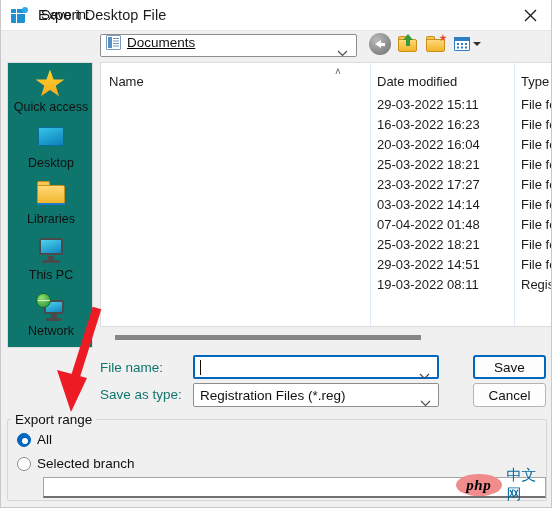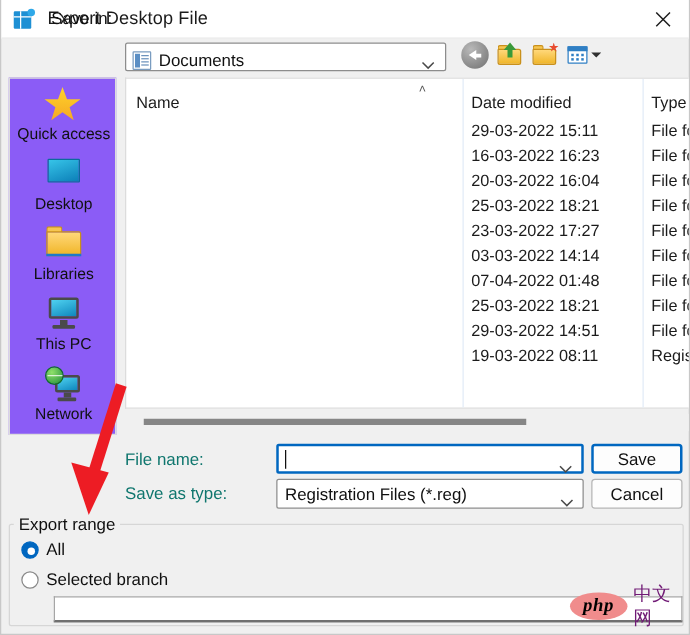--- a/index.html
+++ b/index.html
@@ -62,22 +62,23 @@
   .savein-label {
     position: absolute; left: 40px; top: 7px;
     font-size: 13.5px; color: #101010;
   }
   .savein-combo {
     position: absolute; left: 99px; top: 34px;
     width: 257px; height: 23px;
     background: #ffffff;
     border: 1px solid #8d8d8d;
     border-radius: 2px;
-    display: flex; align-items: flex-end;
+    display: flex; align-items: flex-start;
     cursor: pointer;
+    text-decoration: underline;
   }
   .doc-icon {
     margin-left: 5px; width: 15px; height: 15px;
     background: #ffffff;
     border: 1px solid #7a9cc0;
     border-radius: 1px;
     position: relative; flex: none;
   }
   .doc-icon::before {
     content: ""; position: absolute; left: 1px; top: 1px;
@@ -167,21 +168,21 @@
     width: 0; height: 0;
     border-left: 4px solid transparent;
     border-right: 4px solid transparent;
     border-top: 4px solid #303030;
   }
 
   
   .placesbar {
     position: absolute; left: 6px; top: 62px;
     width: 86px; height: 286px;
-    background: #8b5cf6;
+    background: #0f766e;
     border: 1px solid #dcdcdc;
   }
   .place {
     width: 86px; height: 56px;
     display: flex; flex-direction: column;
     align-items: center; justify-content: flex-start;
     padding-top: 6px;
     cursor: pointer;
   }
   .place-label { font-size: 12.5px; color: #101010; margin-top: 3px; }
@@ -294,21 +295,20 @@
   .lbl-savetype { left: 99px; top: 387px; }
 
   .field {
     position: absolute;
     height: 24px;
     background: #ffffff;
     border: 1px solid #8d8d8d;
     border-radius: 2px;
     display: flex; align-items: center;
     cursor: text;
-    margin-left: 28px;
   }
   .field.focused { border: 2px solid #0067c0; }
   .fld-filename { left: 192px; top: 355px; width: 246px; }
   .fld-savetype { left: 192px; top: 383px; width: 246px; cursor: pointer; }
   .field .fval {
     margin-left: 6px; font-size: 13.5px; color: #101010;
   }
   .caret-bar {
     position: absolute; left: 5px; top: 3px;
     width: 1px; height: 15px; background: #101010;
@@ -385,21 +385,21 @@
     width: 46px; height: 22px;
     border-radius: 50%;
     background: #f08c8c;
     display: flex; align-items: center; justify-content: center;
     font-family: "Liberation Serif", serif;
     font-style: italic; font-weight: bold;
     font-size: 15px; color: #000000;
     letter-spacing: 0.5px;
   }
   .wm-cn {
-    font-size: 15px; color: #701a75;
+    font-size: 15px; color: #0369a1;
     font-family: "DejaVu Sans", sans-serif;
   }
 </style>
 </head>
 <body>
 
 <div class="window">
 
   <div class="titlebar">
     <div class="title-icon">

